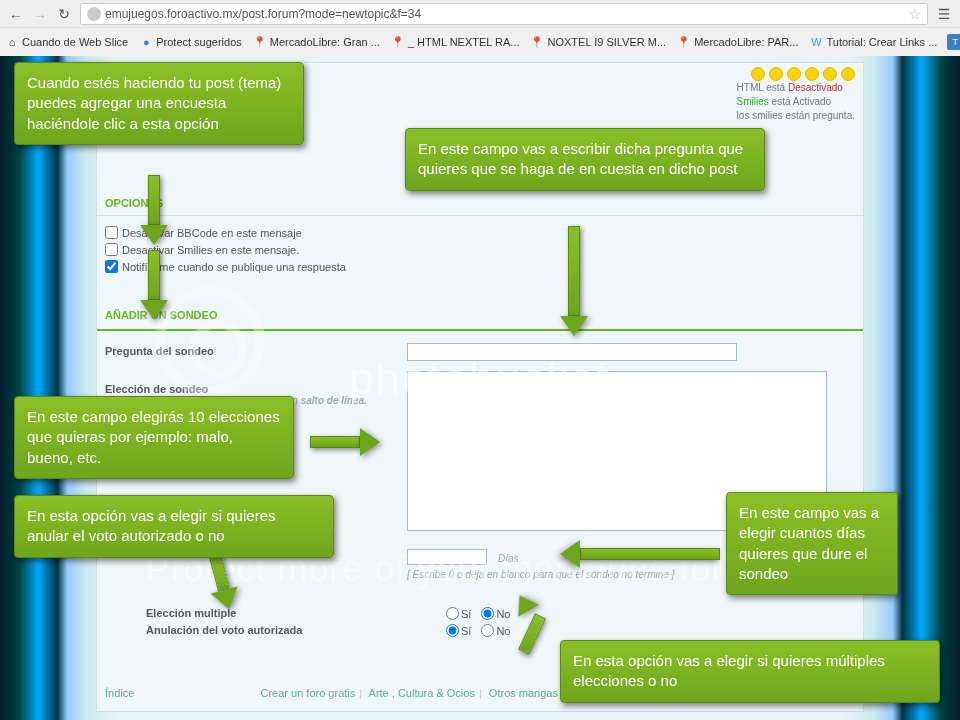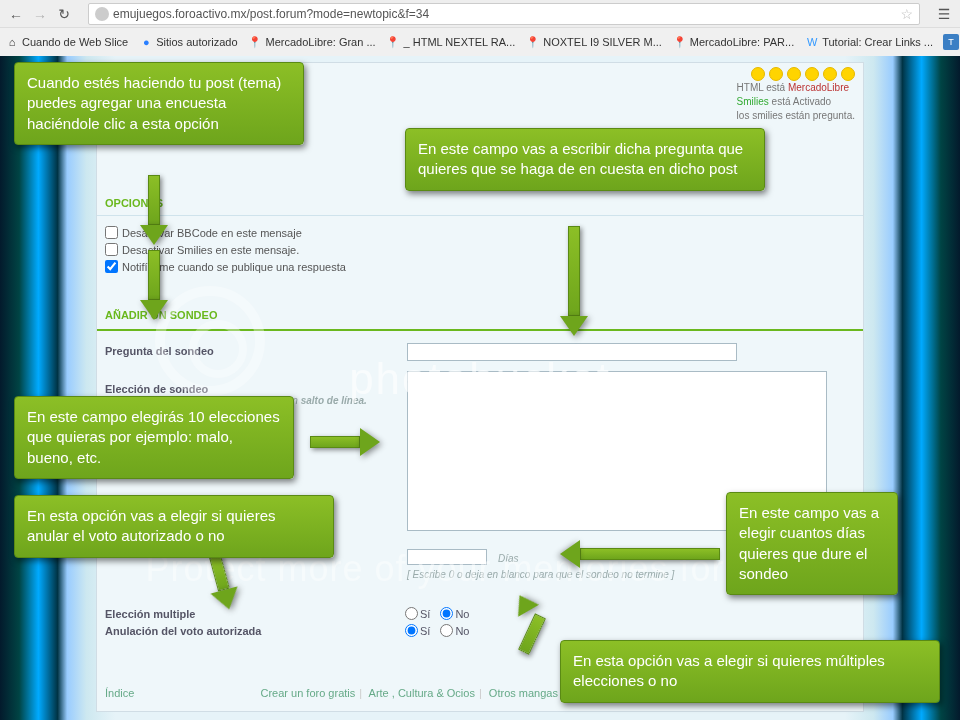--- a/index.html
+++ b/index.html
@@ -1,20 +1,20 @@
 <!DOCTYPE html>
 <html><head>
 <meta charset="utf-8">
 <style>
 * { box-sizing: border-box; margin: 0; padding: 0; }
 body { font-family: Arial, sans-serif; font-size: 11px; width: 960px; height: 720px; overflow: hidden; background: #000; position: relative; }
 .browser-top { background: #f5f5f5; height: 56px; border-bottom: 1px solid #ccc; }
 .nav-row { height: 28px; display: flex; align-items: center; background: #eee; padding: 0 4px; border-bottom: 1px solid #ddd; }
 .nav-btn { width: 24px; height: 24px; display: flex; align-items: center; justify-content: center; color: #555; font-size: 14px; cursor: pointer; }
-.url-bar-wrap { flex: 1; height: 22px; background: #fff; border: 1px solid #ccc; border-radius: 2px; display: flex; align-items: center; margin: 0 12px; padding: 0 6px; }
+.url-bar-wrap { flex: 1; height: 22px; background: #fff; border: 1px solid #ccc; border-radius: 2px; display: flex; align-items: center; margin: 0 4px; padding: 0 6px; }
 .url-bar-wrap .globe { width: 14px; height: 14px; background: #ccc; border-radius: 50%; margin-right: 4px; }
 .url-text { flex: 1; color: #555; font-size: 12px; }
 .star { color: #bbb; font-size: 14px; }
 .bm-row { height: 28px; display: flex; align-items: center; background: #f0f0f0; padding: 0 4px; font-size: 11px; }
 .bm-item { display: flex; align-items: center; margin-right: 10px; color: #333; white-space: nowrap; }
 .bm-item .fav { width: 16px; height: 16px; margin-right: 2px; display: inline-flex; align-items: center; justify-content: center; }
 .main-bg { height: 664px; background: linear-gradient(90deg, #031a2c 0%, #044 2%, #0af 4%, #034 6%, #9cf 7%, #cde8f0 9%, #e6f3f8 12%, #e6f3f8 88%, #cde8f0 91%, #9cf 93%, #034 94%, #0af 96%, #044 98%, #031a2c 100%); position: relative; padding-top: 6px; }
 .forum-card { background: #eff7fa; margin: 0 96px; border: 1px solid #d0dde5; min-height: 650px; position: relative; }
 .formatting-info { position: absolute; right: 8px; top: 4px; font-size: 10px; line-height: 1.4; color: #777; }
 .formatting-info .emoji-row { display: flex; gap: 4px; justify-content: flex-end; }
@@ -29,21 +29,21 @@
 .field-row { padding: 4px 8px; position: relative; }
 .field-label { font-weight: bold; color: #556; font-size: 11px; }
 .field-sub { font-style: italic; color: #9aa; font-size: 10px; }
 .field-row input[type=text], .field-row textarea { position: absolute; border: 1px solid #a9bbc5; background: #fff; font-size: 11px; }
 .poll-q { left: 310px; top: 2px; width: 330px; height: 18px; padding: 2px 4px; }
 .poll-opts { left: 310px; top: -8px; width: 420px; height: 160px; resize: none; }
 .dias-row { position: absolute; left: 310px; top: 486px; }
 .dias-row input { width: 80px; height: 16px; border: 1px solid #a9bbc5; }
 .dias-label { color: #9aa; font-size: 10px; font-style: italic; margin-left: 8px; }
 .dias-note { color: #9aa; font-size: 10px; font-style: italic; position: absolute; left: 310px; top: 506px; }
-.radio-row { display: flex; align-items: center; padding: 2px 8px; color: #556; font-size: 11px; }
+.radio-row { display: flex; align-items: flex-start; padding: 2px 8px; color: #556; font-size: 11px; margin-left: 41px; }
 .radio-row .label { font-weight: bold; width: 300px; }
 .radio-row label { margin-right: 10px; display: flex; align-items: center; }
 .radio-row input { margin-right: 2px; }
 .footer-links { position: absolute; bottom: 12px; left: 8px; color: #999; font-size: 11px; }
 .footer-links a { color: #6a8; text-decoration: none; }
 .footer-links .sep { color: #ccc; margin: 0 4px; }
 
 .callout { position: absolute; background: linear-gradient(#8cbf26,#6ea51c); color: #fff; font-size: 15px; line-height: 1.35; padding: 10px 12px; border-radius: 4px; border: 1px solid #5a8a14; box-shadow: 2px 3px 6px rgba(0,0,0,0.5); z-index: 50; }
 .arrow-down { position: absolute; width: 28px; height: 70px; z-index: 40; }
 .arrow-down .stem { width: 12px; height: 50px; background: linear-gradient(#8cbf26,#6ea51c); margin: 0 auto; border: 1px solid #5a8a14; box-shadow: 2px 2px 5px rgba(0,0,0,0.45); }
@@ -75,21 +75,21 @@
     </div>
     <div class="nav-btn">☰</div>
   </div>
   <div class="bm-row">
     <span class="bm-item">
         <span class="fav">⌂</span>
         <span>Cuando de Web Slice</span>
       </span>
     <span class="bm-item">
         <span class="fav" style="color:#2a7fff">●</span>
-        <span>Sitios autorizado</span>
+        <span>Protect sugeridos</span>
       </span>
     <span class="bm-item">
         <span class="fav" style="color:#e6b800">📍</span>
         <span>MercadoLibre: Gran ...</span>
       </span>
     <span class="bm-item">
         <span class="fav" style="color:#e6b800">📍</span>
         <span>_ HTML NEXTEL RA...</span>
       </span>
     <span class="bm-item">
@@ -117,21 +117,21 @@
 
     <div class="formatting-info">
       <div class="emoji-row">
         <span class="emoji"></span>
         <span class="emoji"></span>
         <span class="emoji"></span>
         <span class="emoji"></span>
         <span class="emoji"></span>
         <span class="emoji"></span>
       </div>
-      <div><span>HTML está </span><span class="t-red">MercadoLibre</span></div>
+      <div><span>HTML está </span><span class="t-red">Desactivado</span></div>
       <div><span class="t-green">Smilies</span><span> está Activado</span></div>
       <div>los smilies están pregunta.</div>
     </div>
 
     <div style="height:130px"></div>
 
     <div class="section-title">OPCIONES</div>
     <div class="hr-light"></div>
     <div class="opt-row">
         <input type="checkbox" style="">

